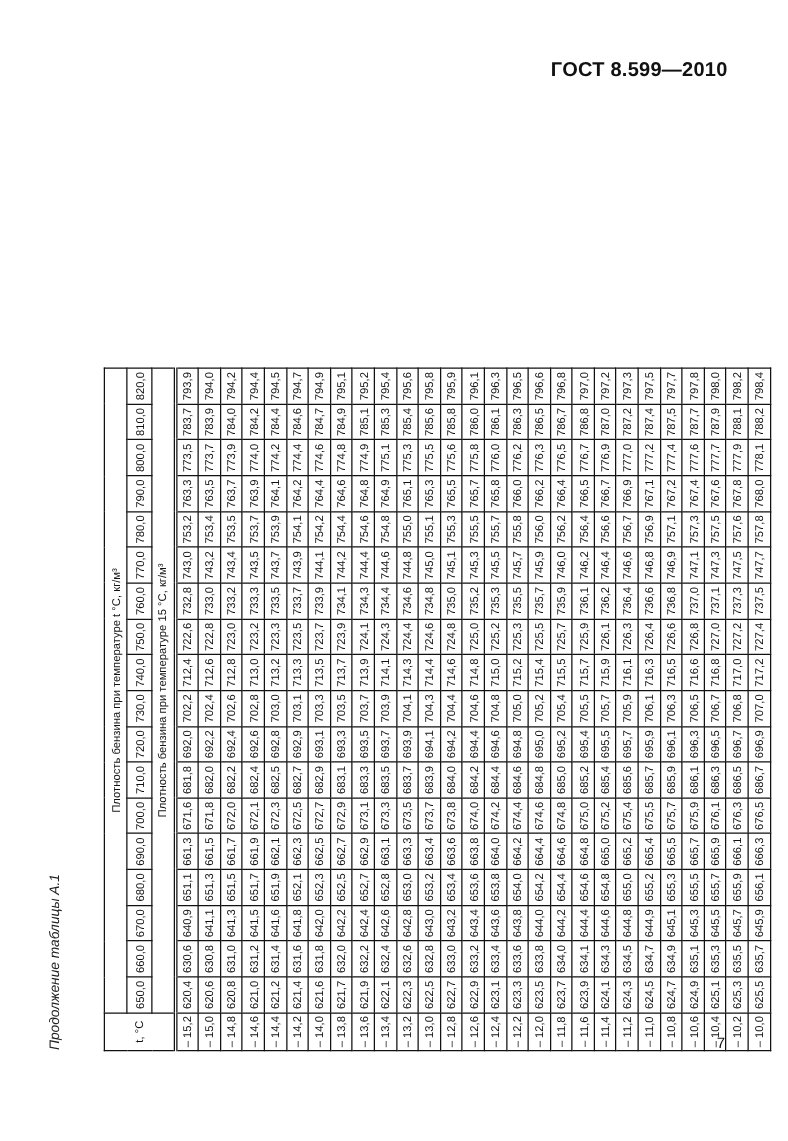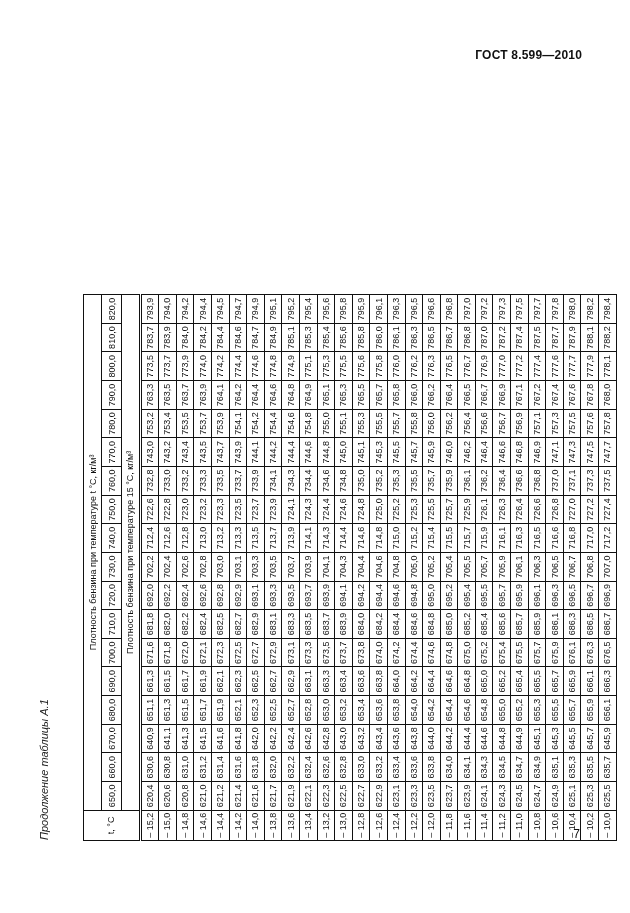--- a/index.html
+++ b/index.html
@@ -1,17 +1,17 @@
 <!DOCTYPE html>
 <html><head>
 <meta charset="utf-8">
 <style>
   html, body { margin:0; padding:0; background:#fff; }
   body { width:630px; height:913px; position:relative; overflow:hidden; font-family:"Liberation Sans", sans-serif; color:#111; }
-  .std { position:absolute; top:48px; right:48px; font-weight:bold; font-size:12px; letter-spacing:0.2px; }
+  .std { position:absolute; top:48px; right:48px; font-weight:bold; font-size:16px; letter-spacing:0.2px; }
   .pagenum { position:absolute; top:827px; right:50px; font-size:12px; }
   .caption-wrap { position:absolute; left:38px; top:60px; width:22px; height:780px; }
   .caption { position:absolute; left:0; top:780px; transform-origin:0 0; transform:rotate(-90deg); font-style:italic; font-size:11px; white-space:nowrap; color:#222; }
   
   .tbl-holder { position:absolute; left:83px; top:841px; transform-origin:0 0; transform:rotate(-90deg); }
   table { border-collapse:collapse; font-size:9px; table-layout:fixed; }
   td, th { border:1px solid #111; text-align:center; padding:0; font-weight:normal; height:16.6px; }
   th.t { width:56px; }
   td.val, th.d { width:39.2px; }
   td.tval { width:56px; }

